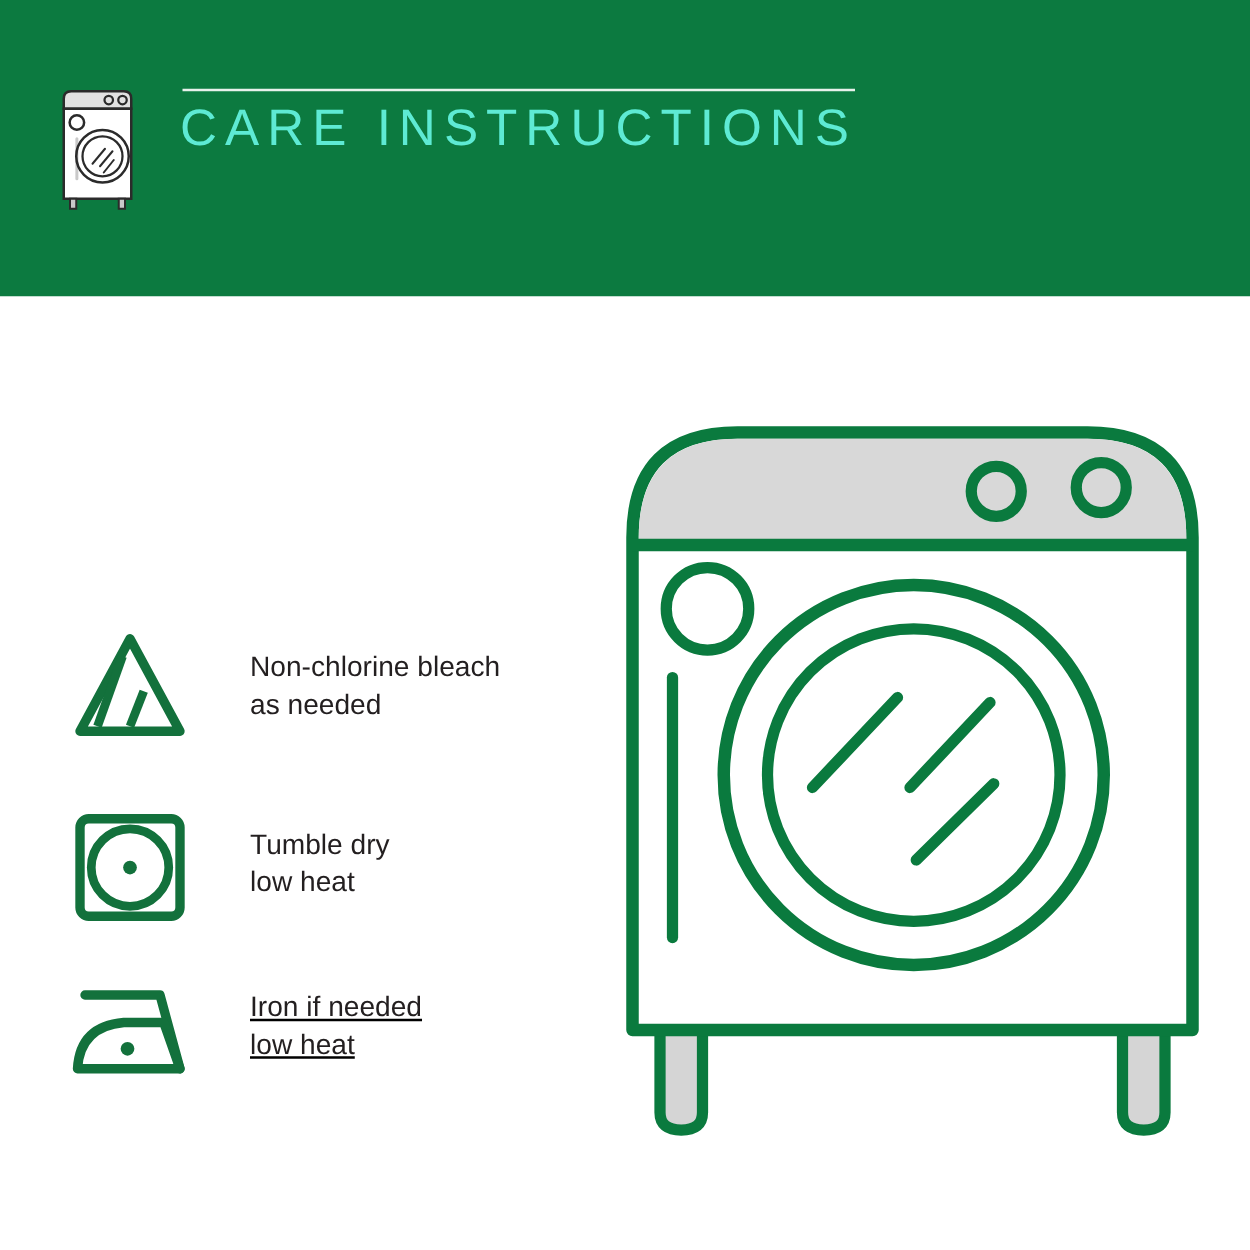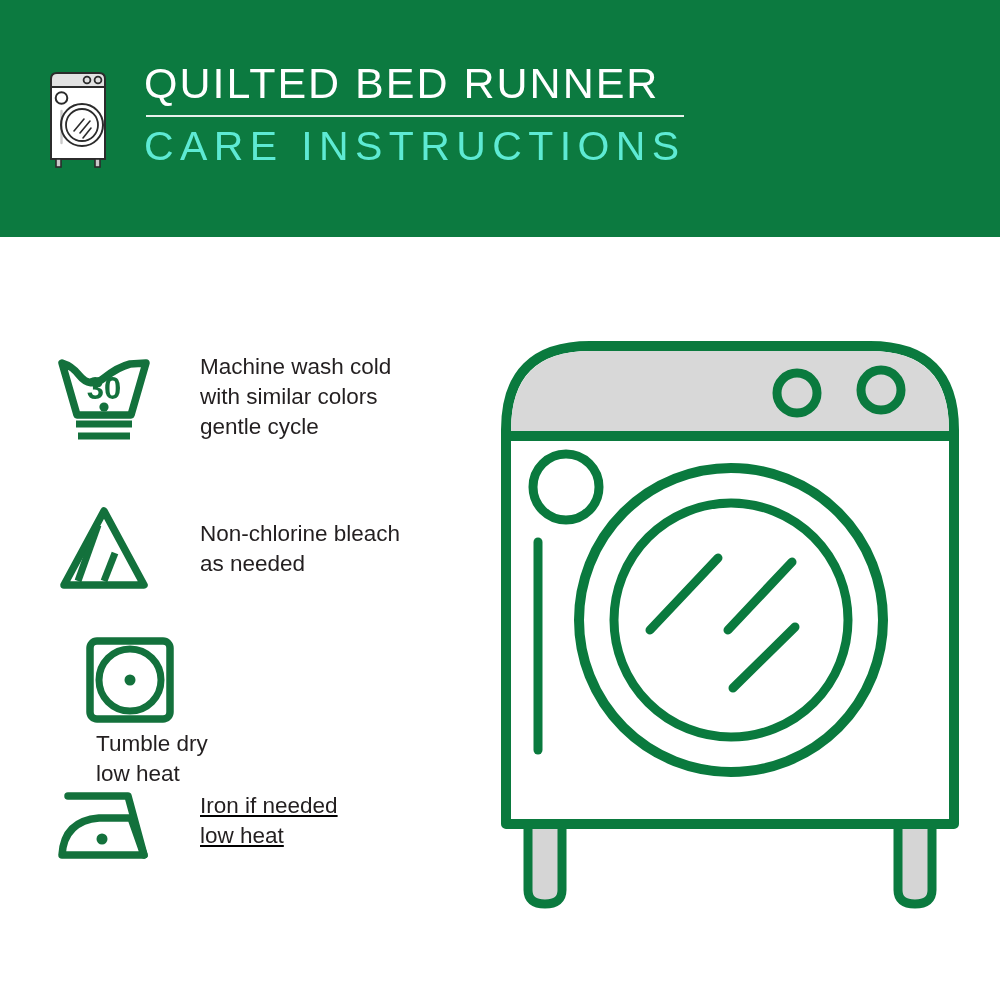--- a/index.html
+++ b/index.html
@@ -92,21 +92,21 @@
   .care-text {
     margin-left: 44px;
     color: #231F20;
     font-size: 22.5px;
     line-height: 1.33;
     font-weight: 400;
     white-space: pre-line;
   }
   #care-row-0 { top: 108px; }
   #care-row-1 { top: 260px; }
-  #care-row-2 { top: 388px; flex-direction: column; }
+  #care-row-2 { top: 402px; }
   #care-row-3 { top: 532px; text-decoration: underline; }
 
   
   #washer-illustration {
     position: absolute;
     left: 470px;
     top: 330px;
     width: 520px;
     height: 610px;
   }
@@ -137,50 +137,29 @@
         <circle cx="36" cy="58" r="16" fill="none" stroke="#2B2B2B" stroke-width="1.8"></circle>
         <line x1="28" y1="64" x2="38" y2="52" stroke="#2B2B2B" stroke-width="1.6" stroke-linecap="round"></line>
         <line x1="34" y1="66" x2="44" y2="54" stroke="#2B2B2B" stroke-width="1.6" stroke-linecap="round"></line>
         <line x1="37" y1="71" x2="45" y2="61" stroke="#2B2B2B" stroke-width="1.6" stroke-linecap="round"></line>
 
         <rect x="10" y="92" width="5" height="8" fill="#C9C9C9" stroke="#2B2B2B" stroke-width="1.6"></rect>
         <rect x="49" y="92" width="5" height="8" fill="#C9C9C9" stroke="#2B2B2B" stroke-width="1.6"></rect>
       </svg>
 
       <div id="header-titles">
-        <div id="title-primary">QUILTED BED RUNNER</div>
         <div id="title-divider"></div>
         <div id="title-secondary">CARE INSTRUCTIONS</div>
       </div>
 
     </div>
   </div>
 
   <div id="care-list">
 
-    <div class="care-row" id="care-row-0">
-      <svg class="care-symbol" viewBox="0 0 104 104">
-        <g fill="none" stroke="#13713C" stroke-width="7.5" stroke-linecap="round" stroke-linejoin="round">
-
-          <path d="M10 18 Q20 21 27 30 Q38 44 52 33 Q66 22 78 19 L94 18 L79 70 L25 70 Z"></path>
-        </g>
-
-        <g stroke="#13713C" stroke-width="7" stroke-linecap="butt">
-          <line x1="24" y1="79" x2="80" y2="79"></line>
-          <line x1="26" y1="91" x2="78" y2="91"></line>
-        </g>
-
-        <text x="52" y="54" text-anchor="middle" font-family="Liberation Sans, sans-serif" font-size="31" font-weight="bold" fill="#13713C">30</text>
-
-        <circle cx="52" cy="62" r="4.6" fill="#13713C"></circle>
-      </svg>
-      <div class="care-text">Machine wash cold
-with similar colors
-gentle cycle</div>
-    </div>
 
     <div class="care-row" id="care-row-1">
       <svg class="care-symbol" viewBox="0 0 104 104">
         <path d="M52 14 L92 88 L12 88 Z" fill="none" stroke="#13713C" stroke-width="7.5" stroke-linejoin="round"></path>
 
         <g stroke="#13713C" stroke-width="7" stroke-linecap="butt">
           <line x1="46" y1="28" x2="26" y2="84"></line>
           <line x1="63" y1="56" x2="52" y2="84"></line>
         </g>
       </svg>

